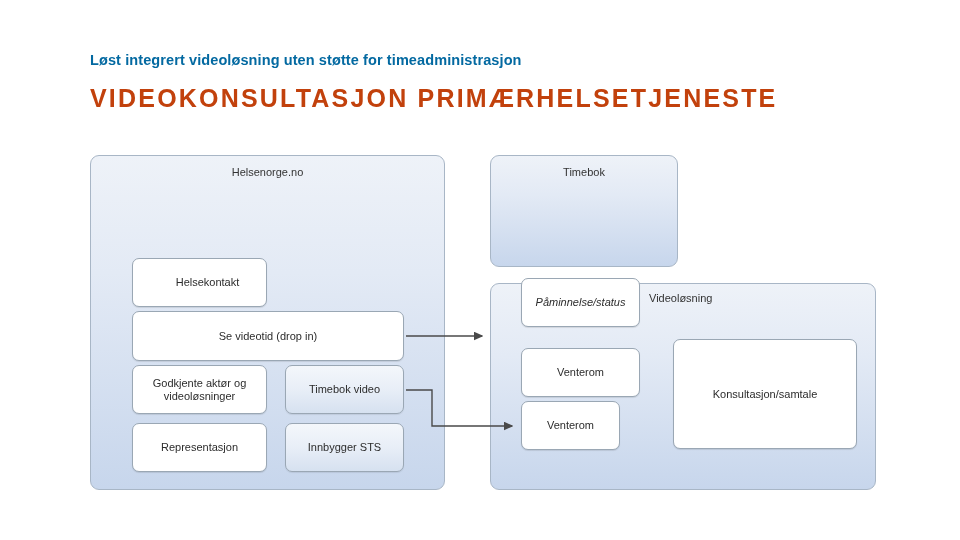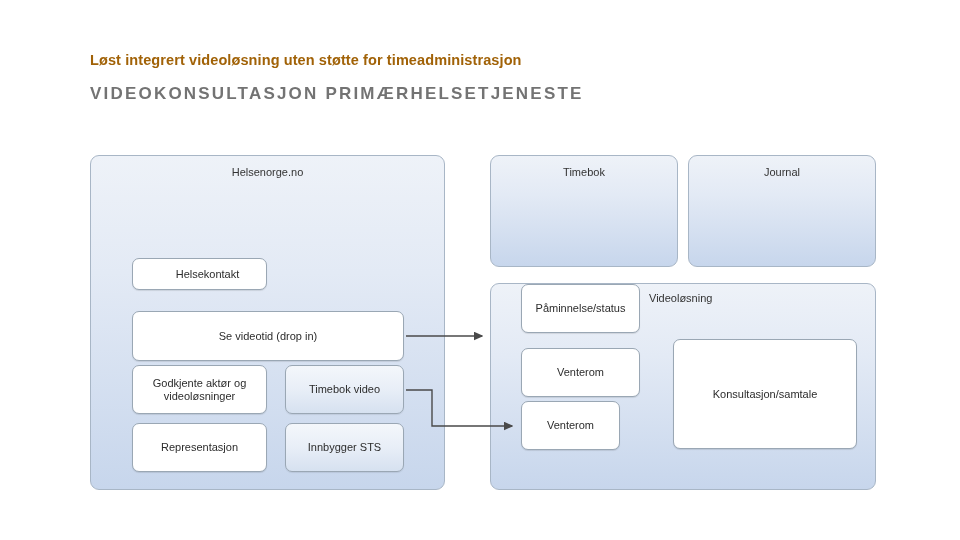--- a/index.html
+++ b/index.html
@@ -19,31 +19,31 @@
     width: 960px;
     height: 540px;
     background: #ffffff;
   }
   .subtitle {
     position: absolute;
     left: 90px;
     top: 52px;
     font-size: 14.5px;
     font-weight: bold;
-    color: #a16207;
+    color: #0369a1;
     letter-spacing: 0.1px;
     white-space: nowrap;
   }
   .title {
     position: absolute;
     left: 90px;
     top: 84px;
-    font-size: 17px;
+    font-size: 25px;
     font-weight: bold;
-    color: #737373;
+    color: #c2410c;
     letter-spacing: 2.2px;
     white-space: nowrap;
   }
 
   
   .diagram {
     position: absolute;
     left: 0;
     top: 0;
     width: 960px;
@@ -108,29 +108,26 @@
   <div class="diagram">
 
     <div class="node grp" style="left:90px; top:155px; width:355px; height:335px;">
       <span class="grp-label">Helsenorge.no</span>
     </div>
 
     <div class="node grp" style="left:490px; top:155px; width:188px; height:112px;">
       <span class="grp-label">Timebok</span>
     </div>
 
-    <div class="node grp" style="left:688px; top:155px; width:188px; height:112px;">
-      <span class="grp-label">Journal</span>
-    </div>
 
     <div class="node grp" style="left:490px; top:283px; width:386px; height:207px; padding-top:8px; justify-content:flex-start; padding-left:158px;">
       <span class="grp-label">Videoløsning</span>
     </div>
 
-    <div class="node box" style="left:132px; top:258px; width:135px; height:32px;padding-left:20px;">
+    <div class="node box" style="left:132px; top:258px; width:135px; height:49px;padding-left:20px;">
       <span>Helsekontakt</span>
     </div>
 
     <div class="node box" style="left:132px; top:311px; width:272px; height:50px;">
       <span>Se videotid (drop in)</span>
     </div>
 
     <div class="node box" style="left:132px; top:365px; width:135px; height:49px;">
       <span>Godkjente aktør og videoløsninger</span>
     </div>
@@ -140,21 +137,21 @@
     </div>
 
     <div class="node boxb" style="left:285px; top:423px; width:119px; height:49px;">
       <span>Innbygger STS</span>
     </div>
 
     <div class="node box" style="left:132px; top:423px; width:135px; height:49px;">
       <span>Representasjon</span>
     </div>
 
-    <div class="node box" style="left:521px; top:284px; width:119px; height:49px;">
+    <div class="node box" style="left:521px; top:278px; width:119px; height:49px;font-style:italic;">
       <span>Påminnelse/status</span>
     </div>
 
     <div class="node box" style="left:521px; top:348px; width:119px; height:49px;">
       <span>Venterom</span>
     </div>
 
     <div class="node box" style="left:521px; top:401px; width:99px; height:49px;">
       <span>Venterom</span>
     </div>

